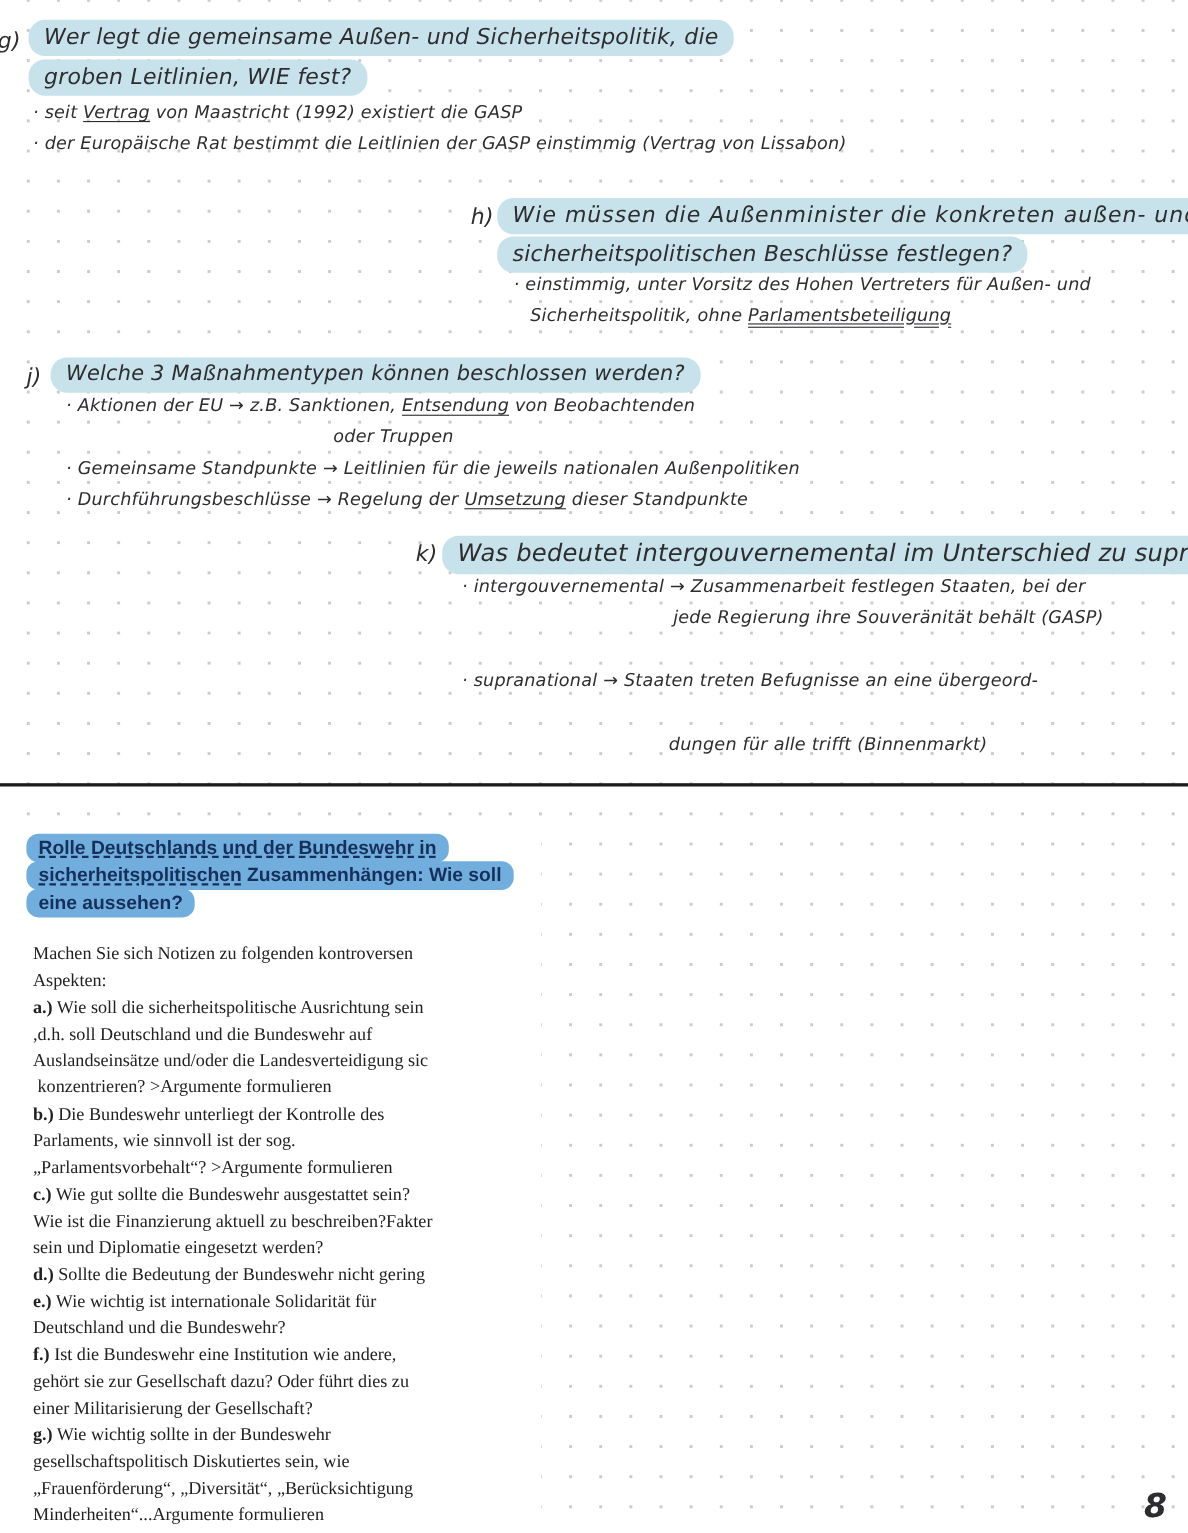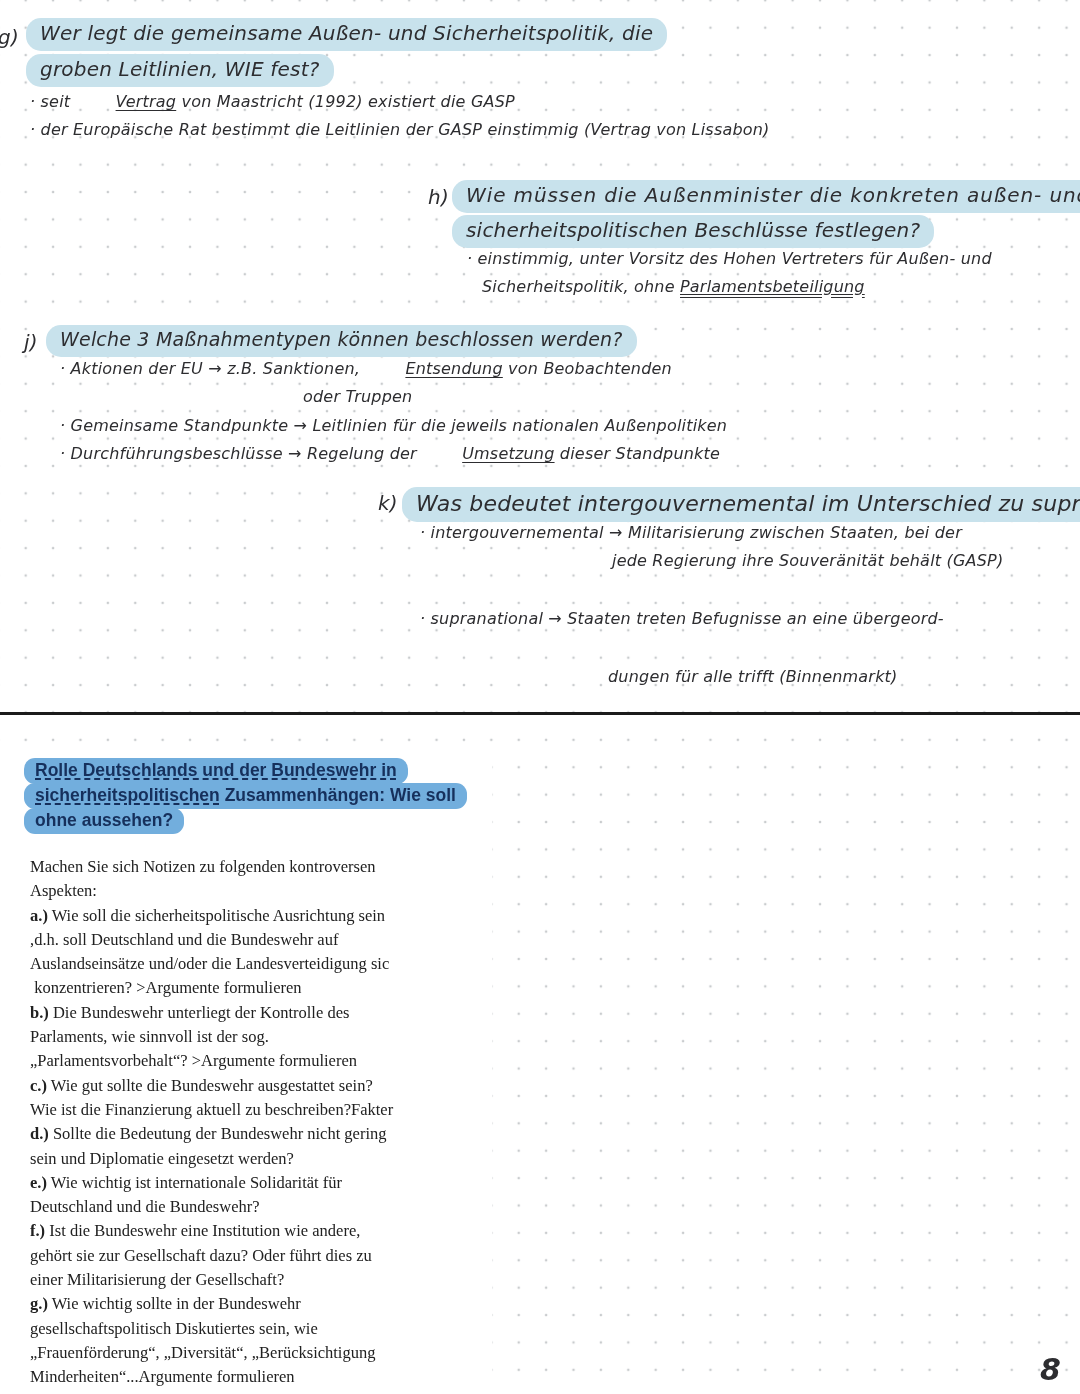--- a/index.html
+++ b/index.html
@@ -23,21 +23,21 @@
   
   .hw{position:absolute;color:var(--ink);white-space:pre;font-style:italic;letter-spacing:.2px;line-height:1.15;}
   .q{background:var(--hand-highlight);border-radius:15px;padding:4px 14px 6px;}
   .q-g,.q-h{font-size:20px;}
   .q-h1{letter-spacing:.9px;}
   .q-j{font-size:19px;}
   .q-k{font-size:22px;}
   .lbl{font-size:20px;}
   .ans{font-size:16px;}
   .small{font-size:14px;margin-top:48px;}
-  .uline{text-decoration:underline;text-underline-offset:3px;margin-left:40px;}
+  .uline{text-decoration:underline;text-underline-offset:3px;}
   .uline2{text-decoration:underline double;text-underline-offset:2px;margin-top:40px;}
   
   .divider{position:absolute;left:0;top:712px;width:1080px;height:3px;background:var(--divider);}
   
   .printed-bg{position:absolute;left:0;top:742px;width:492px;height:652px;background:#ffffff;}
   .t-pill{
     position:absolute;font-family:"Liberation Sans",sans-serif;font-weight:bold;
     font-size:17.5px;color:var(--title-text);background:var(--printed-highlight);
     border-radius:11px;padding:2px 11px 4px;white-space:pre;line-height:1.15;
   }
@@ -71,47 +71,47 @@
 
   <span class="hw lbl" style="left:24px;top:331px">j)</span>
   <span class="hw q q-j" style="left:46px;top:325px">Welche 3 Maßnahmentypen können beschlossen werden?</span>
   <span class="hw ans" style="left:60px;top:360px"><span>· Aktionen der EU → z.B. Sanktionen, </span><span class="uline">Entsendung</span><span> von Beobachtenden</span></span>
   <span class="hw ans" style="left:303px;top:388px">oder Truppen</span>
   <span class="hw ans" style="left:60px;top:417px">· Gemeinsame Standpunkte → Leitlinien für die jeweils nationalen Außenpolitiken</span>
   <span class="hw ans" style="left:60px;top:445px"><span>· Durchführungsbeschlüsse → Regelung der </span><span class="uline">Umsetzung</span><span> dieser Standpunkte</span></span>
 
   <span class="hw lbl" style="left:378px;top:492px">k)</span>
   <span class="hw q q-k" style="left:402px;top:487px">Was bedeutet intergouvernemental im Unterschied zu supranational?</span>
-  <span class="hw ans" style="left:420px;top:524px">· intergouvernemental → Militarisierung zwischen Staaten, bei der</span>
+  <span class="hw ans" style="left:420px;top:524px">· intergouvernemental → Zusammenarbeit festlegen Staaten, bei der</span>
   <span class="hw ans" style="left:612px;top:552px">jede Regierung ihre Souveränität behält (GASP)</span>
   <span class="hw ans" style="left:420px;top:610px">· supranational → Staaten treten Befugnisse an eine übergeord-</span>
   <span class="hw ans" style="left:608px;top:668px">dungen für alle trifft (Binnenmarkt)</span>
 
   <div class="divider"></div>
 
   <div class="printed-bg"></div>
 
   <span class="t-pill" style="left:24px;top:783px"><span class="t-u">sicherheitspolitischen</span><span> Zusammenhängen: Wie soll</span></span>
   <span class="t-pill" style="left:24px;top:758px"><span class="t-u">Rolle Deutschlands und der Bundeswehr in</span><span></span></span>
-  <span class="t-pill" style="left:24px;top:808px"><span class="t-u"></span><span>ohne aussehen?</span></span>
+  <span class="t-pill" style="left:24px;top:808px"><span class="t-u"></span><span>eine aussehen?</span></span>
 
   <div class="pbody">
     <div class="pline"><span class="plb"></span><span>Machen Sie sich Notizen zu folgenden kontroversen</span></div>
     <div class="pline"><span class="plb"></span><span>Aspekten:</span></div>
     <div class="pline"><span class="plb">a.)</span><span> Wie soll die sicherheitspolitische Ausrichtung sein</span></div>
     <div class="pline"><span class="plb"></span><span>,d.h. soll Deutschland und die Bundeswehr auf</span></div>
     <div class="pline"><span class="plb"></span><span>Auslandseinsätze und/oder die Landesverteidigung sic</span></div>
     <div class="pline"><span class="plb"></span><span> konzentrieren? &gt;Argumente formulieren</span></div>
     <div class="pline"><span class="plb">b.)</span><span> Die Bundeswehr unterliegt der Kontrolle des</span></div>
     <div class="pline"><span class="plb"></span><span>Parlaments, wie sinnvoll ist der sog.</span></div>
     <div class="pline"><span class="plb"></span><span>„Parlamentsvorbehalt“? &gt;Argumente formulieren</span></div>
     <div class="pline"><span class="plb">c.)</span><span> Wie gut sollte die Bundeswehr ausgestattet sein?</span></div>
     <div class="pline"><span class="plb"></span><span>Wie ist die Finanzierung aktuell zu beschreiben?Fakter</span></div>
+    <div class="pline"><span class="plb"></span><span>sein und Diplomatie eingesetzt werden?</span></div>
     <div class="pline"><span class="plb">d.)</span><span> Sollte die Bedeutung der Bundeswehr nicht gering</span></div>
-    <div class="pline"><span class="plb"></span><span>sein und Diplomatie eingesetzt werden?</span></div>
     <div class="pline"><span class="plb">e.)</span><span> Wie wichtig ist internationale Solidarität für</span></div>
     <div class="pline"><span class="plb"></span><span>Deutschland und die Bundeswehr?</span></div>
     <div class="pline"><span class="plb">f.)</span><span> Ist die Bundeswehr eine Institution wie andere,</span></div>
     <div class="pline"><span class="plb"></span><span>gehört sie zur Gesellschaft dazu? Oder führt dies zu</span></div>
     <div class="pline"><span class="plb"></span><span>einer Militarisierung der Gesellschaft?</span></div>
     <div class="pline"><span class="plb">g.)</span><span> Wie wichtig sollte in der Bundeswehr</span></div>
     <div class="pline"><span class="plb"></span><span>gesellschaftspolitisch Diskutiertes sein, wie</span></div>
     <div class="pline"><span class="plb"></span><span>„Frauenförderung“, „Diversität“, „Berücksichtigung</span></div>
     <div class="pline"><span class="plb"></span><span>Minderheiten“...Argumente formulieren</span></div>
   </div>

